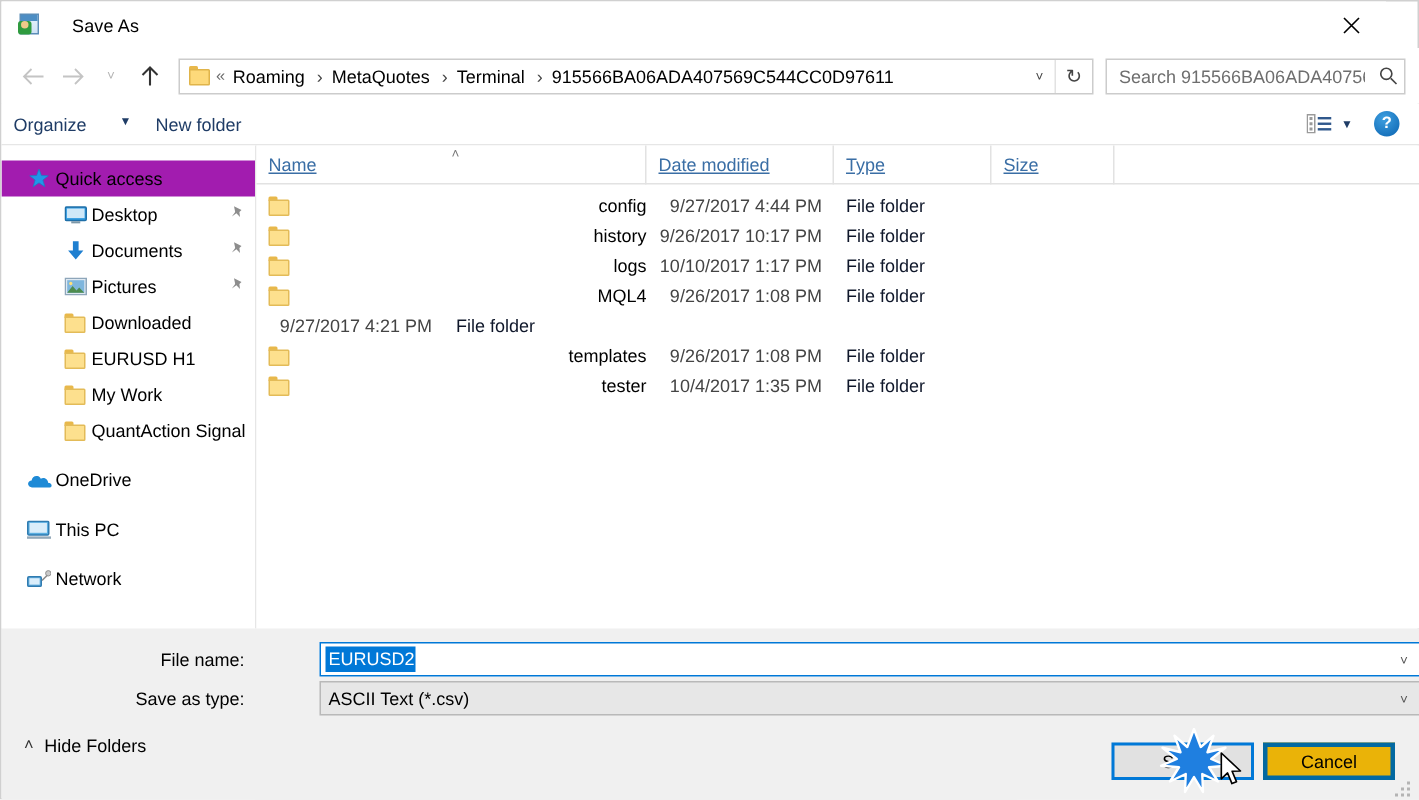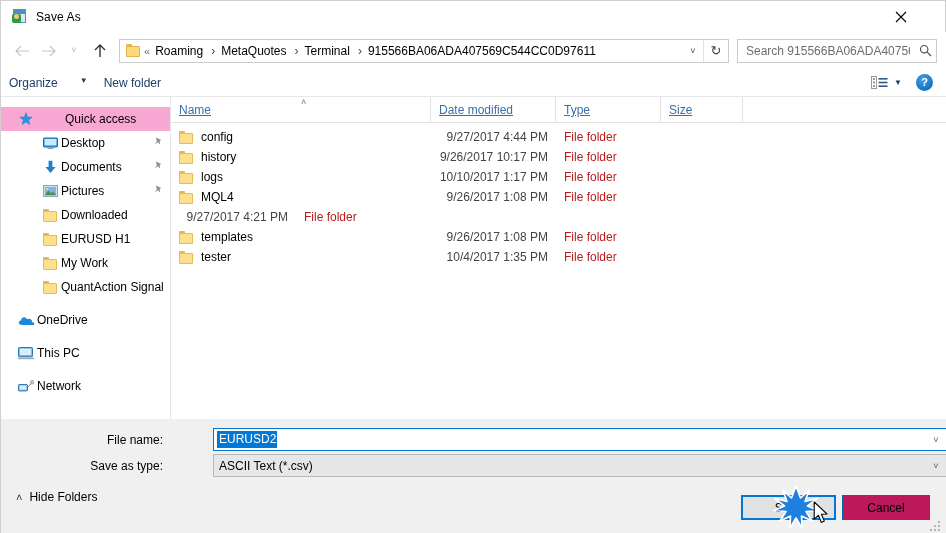--- a/index.html
+++ b/index.html
@@ -15,21 +15,21 @@
     position: relative;
     width: 946px; height: 533px;
     background: #ffffff;
     border: 1px solid #d0d0d0;
   }
 
   
   #titlebar {
     position: absolute; left: 0; top: 0; width: 923px; height: 31px;
     background: #ffffff;
-    display: flex; align-items: center;
+    display: flex; align-items: center; gap: 12px;
   }
   #title-icon {
     width: 17px; height: 17px; margin-left: 10px; margin-right: 8px;
     position: relative; flex: none;
   }
   #title-icon .doc {
     position: absolute; left: 2px; top: 1px; width: 13px; height: 14px;
     background: linear-gradient(#eaf3fb,#cfe3f5);
     border: 1px solid #5b8db8;
   }
@@ -141,21 +141,21 @@
   
   #body { position: absolute; left: 0; top: 96px; width: 946px; height: 322px; display: flex; }
   #sidebar {
     width: 170px; height: 322px; background: #ffffff; overflow: hidden;
     border-right: 1px solid #e6e6e6; padding-top: 10px;
   }
   .sb-item {
     height: 24px; display: flex; align-items: center; font-size: 12px;
     color: #000000; cursor: default; padding-right: 6px;
   }
-  .sb-item.sel { background: #f9a8d4; gap: 28px; }
+  .sb-item.sel { background: #a21caf; }
   .sb-icon { width: 22px; display: flex; align-items: center; justify-content: center; flex: none; }
   .sb-label { white-space: nowrap; overflow: hidden; }
   .sb-pin { margin-left: auto; flex: none; }
   .lvl1 { padding-left: 38px; }
   .lvl-root { padding-left: 14px; }
   .sb-gap { height: 9px; }
 
   .folder-ico { position: relative; width: 15px; height: 13px; }
   .folder-ico .tab {
     position: absolute; left: 0; top: 0; width: 6px; height: 3px;
@@ -181,23 +181,23 @@
   #col-extra { flex: 1; border-right: 0; }
   #sort-caret {
     position: absolute; left: 130px; top: 1px; font-size: 9px; color: #7a7a7a;
     line-height: 1;
   }
   #rows { padding-top: 4px; }
   .row {
     height: 20px; display: flex; align-items: center; cursor: default;
     font-size: 12px; color: #000000;
   }
-  .cell-name { width: 260px; display: flex; align-items: center; padding-left: 8px; gap: 7px; }
+  .cell-name { width: 260px; display: flex; align-items: center; padding-left: 8px; gap: 7px; justify-content: space-between; }
   .cell-date { width: 125px; color: #444444; text-align: right; padding-right: 8px; }
-  .cell-type { width: 105px; color: #b91c1c; padding-left: 8px; }
+  .cell-type { width: 105px; color: #0f172a; padding-left: 8px; }
   .cell-size { width: 82px; color: #444444; text-align: right; padding-right: 14px; }
 
   
   #bottom {
     position: absolute; left: 0; top: 418px; width: 946px; height: 115px;
     background: #f0f0f0;
   }
   .field-row { position: absolute; display: flex; align-items: center; padding-left: 40px; }
   #row-filename { left: 0; top: 9px; width: 946px; height: 23px; }
   #row-filetype { left: 0; top: 35px; width: 946px; height: 23px; }
@@ -225,21 +225,21 @@
     display: flex; align-items: center; justify-content: center;
     color: #555; font-size: 9px;
   }
   #hide-folders {
     position: absolute; left: 10px; top: 68px; display: flex; align-items: center;
     gap: 7px; font-size: 12px; color: #000000; padding: 3px 5px; cursor: default;
   }
   .btn {
     position: absolute; height: 25px; width: 89px; font-size: 12px;
     display: flex; align-items: center; justify-content: center;
-    background: #be185d; border: 1px solid #0369a1; color: #000000;
+    background: #eab308; border: 3px solid #0369a1; color: #000000;
     cursor: default;
   }
   #save-btn {
     left: 740px; top: 494px; width: 95px;
     background: #e1e1e1; border: 2px solid #0078d7;
   }
   #cancel-btn { left: 841px; top: 494px; width: 88px; }
 
   
   #click-burst {

